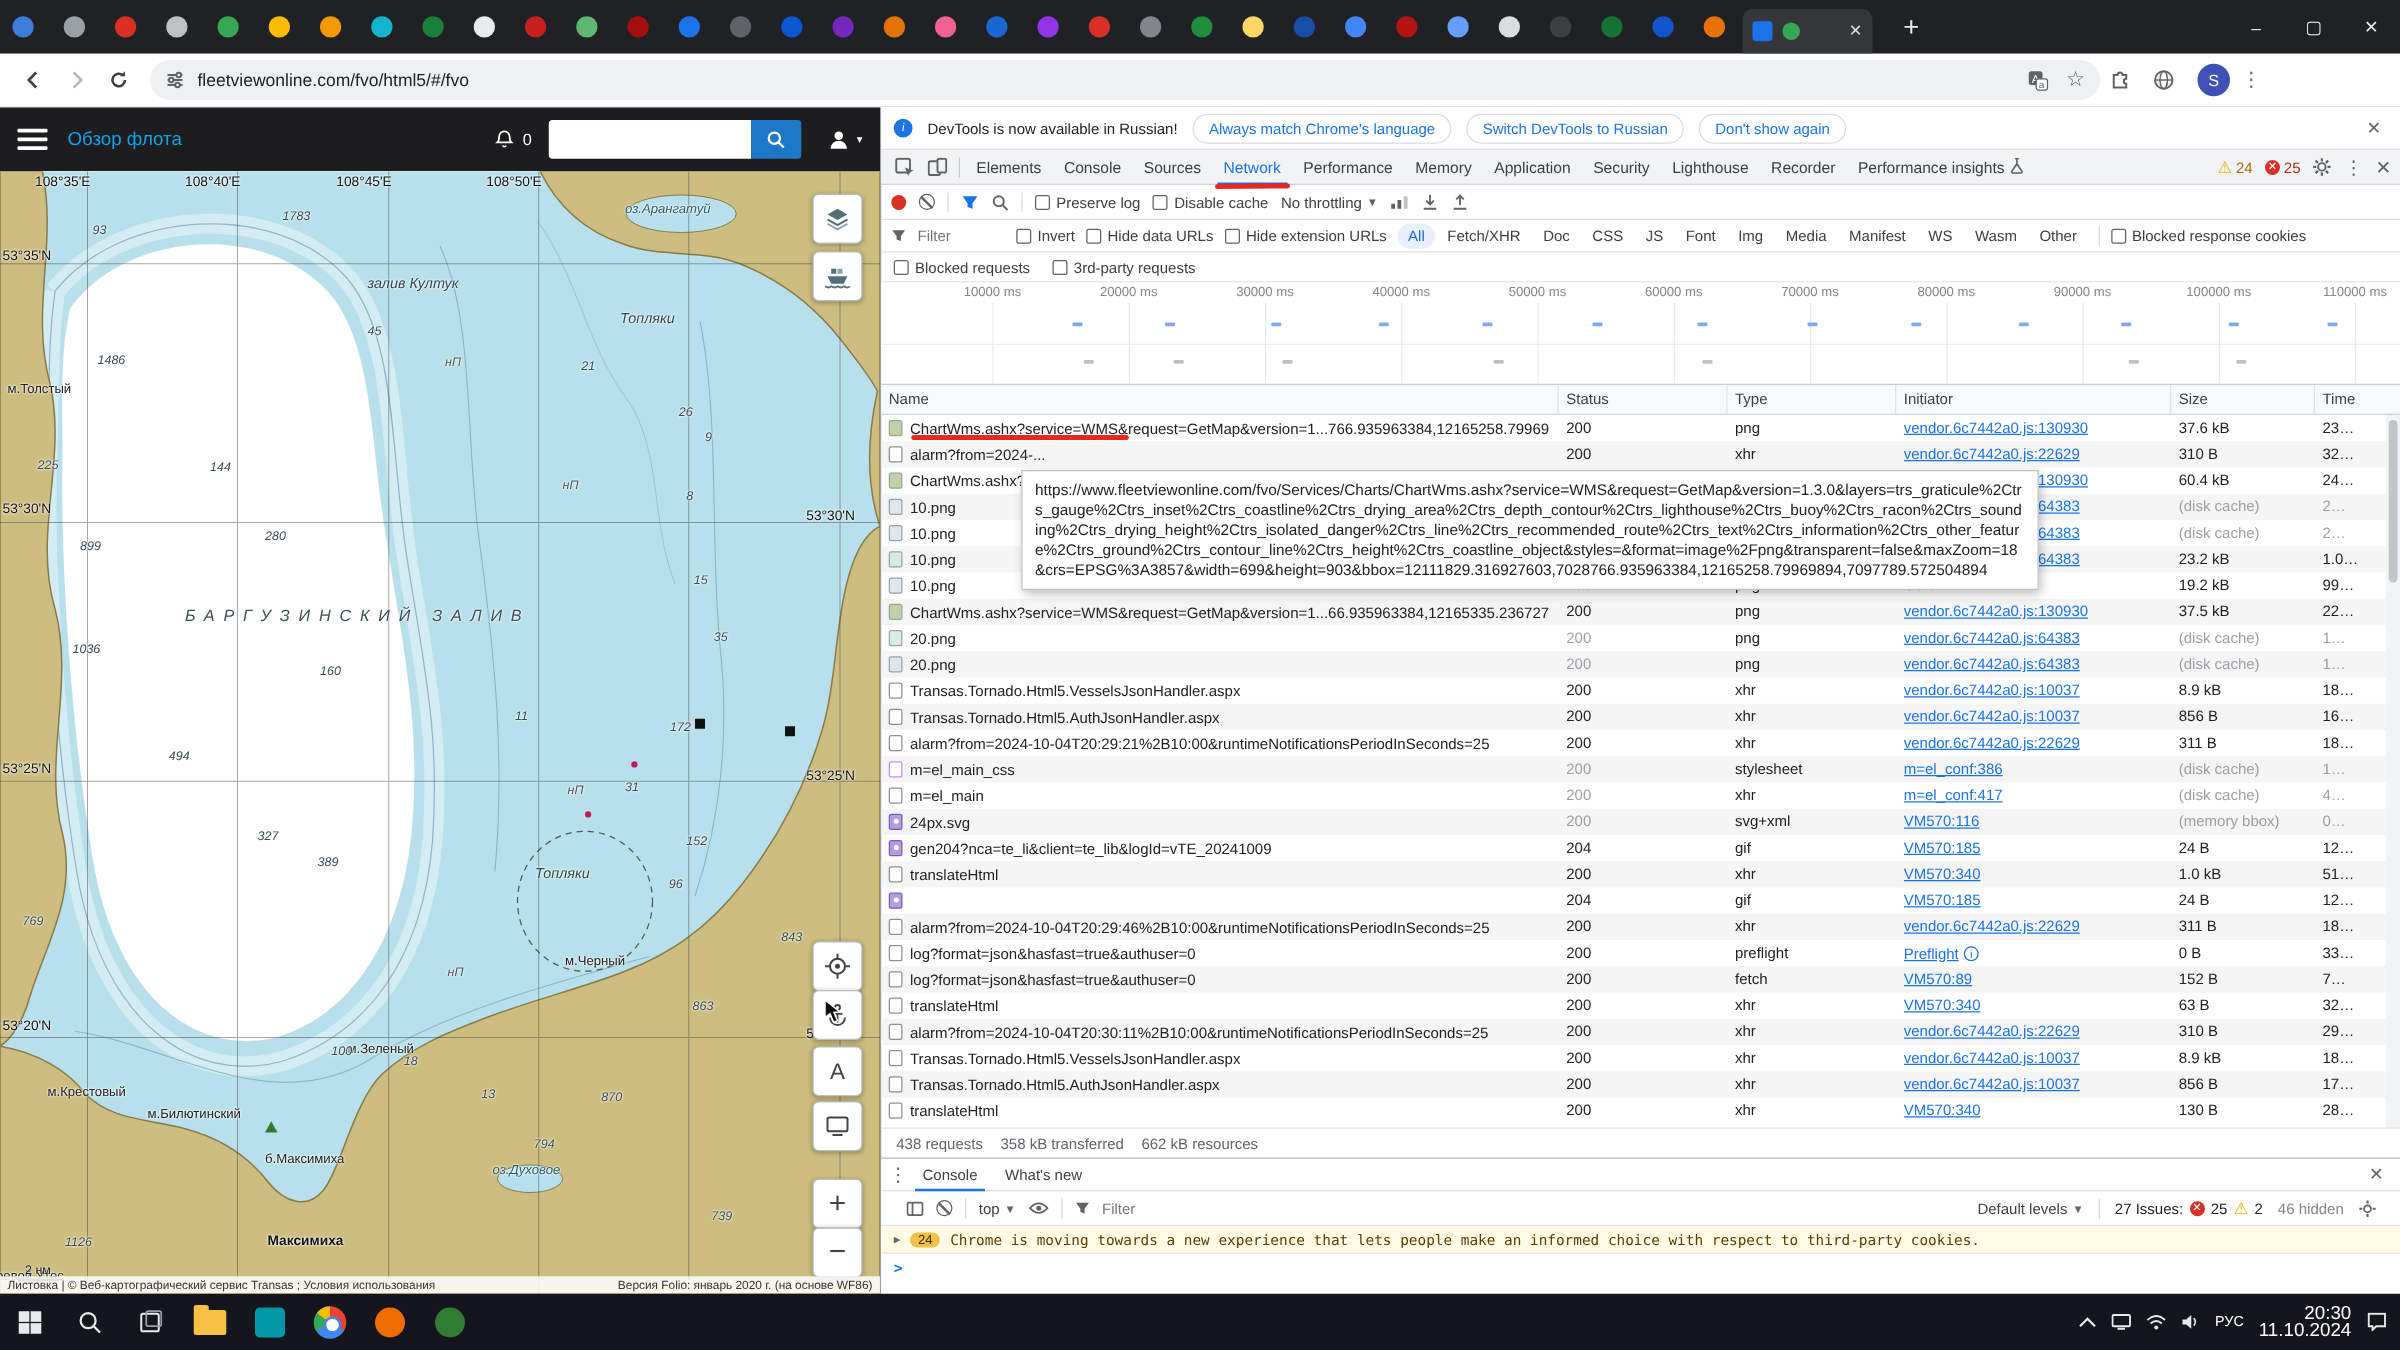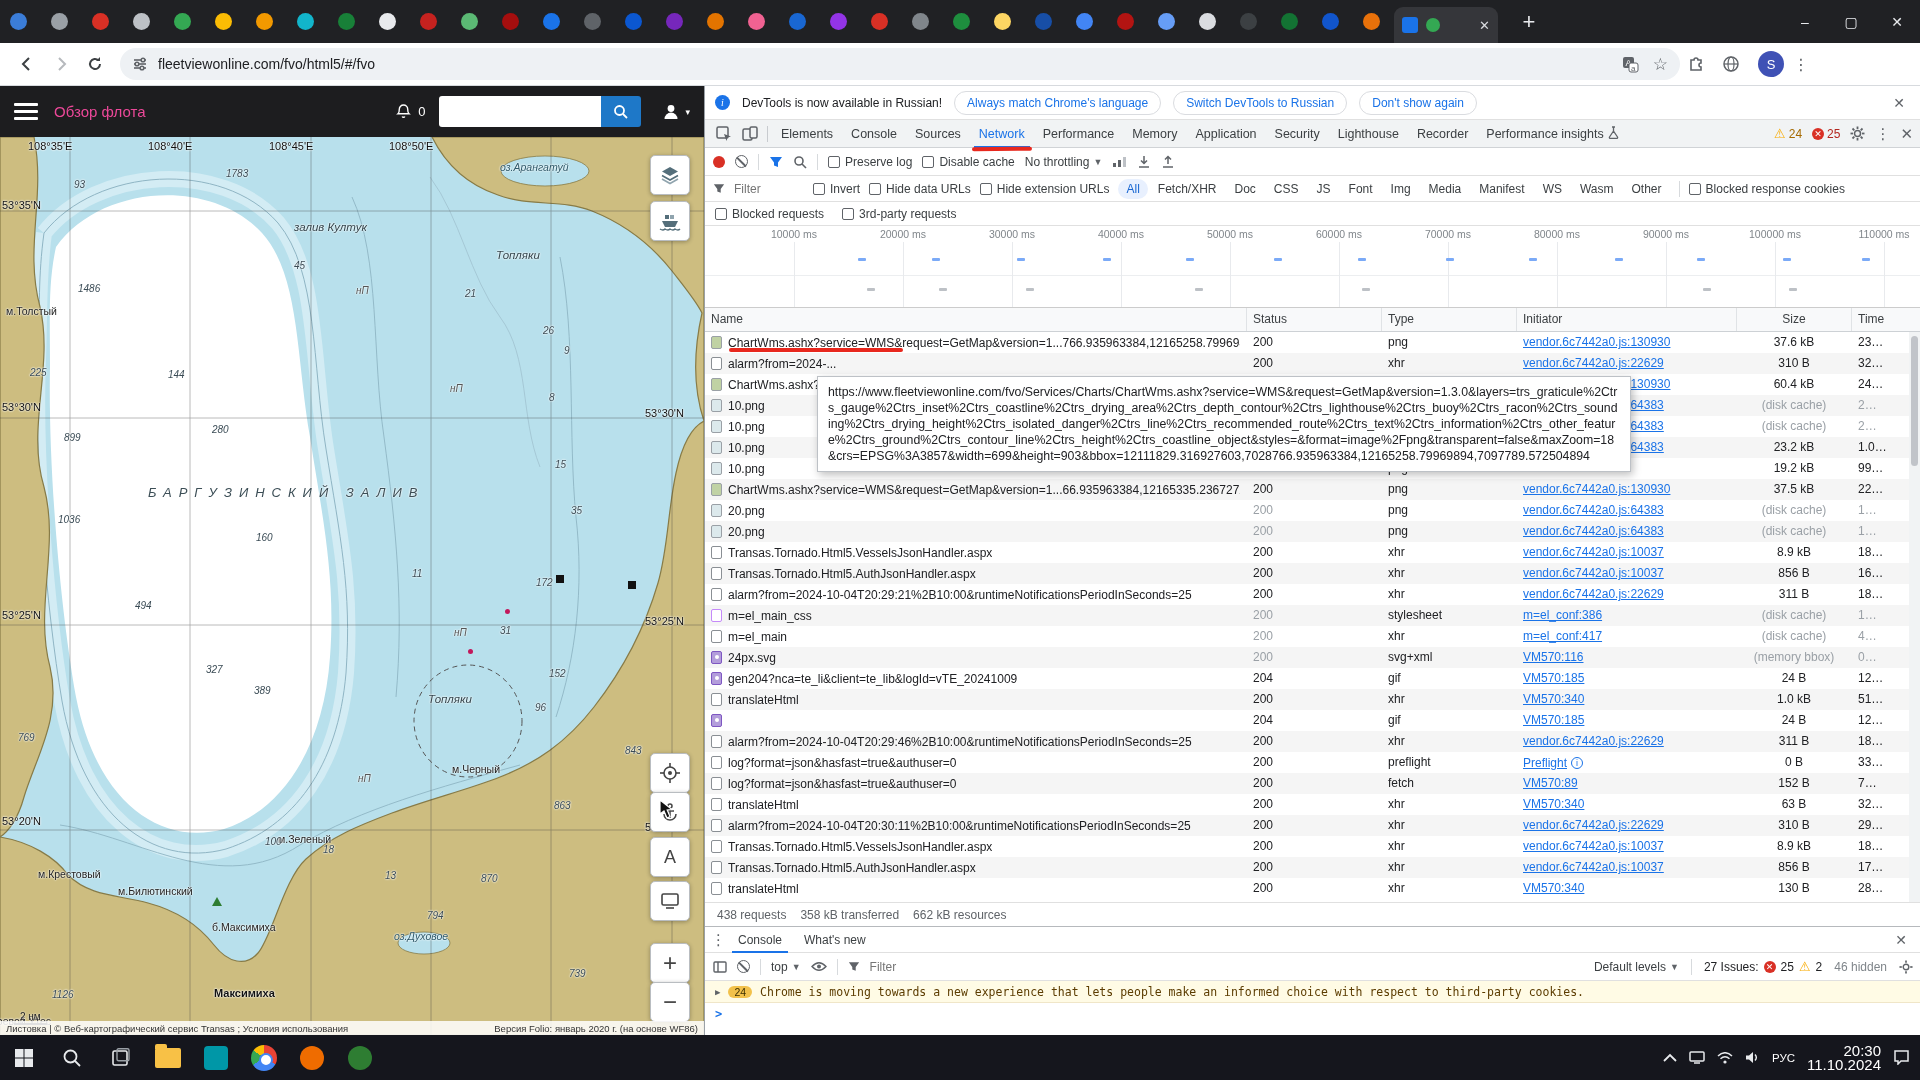--- a/index.html
+++ b/index.html
@@ -24,21 +24,21 @@
   #omnibox { margin-left:8px; flex:0 0 1560px; height:32px; background:#eef1f4; border-radius:16px; display:flex; align-items:center; padding:0 12px; gap:10px; }
   #omnibox .url { font-size:14px; color:#202124; }
   #omnibox .right { margin-left:auto; display:flex; gap:14px; align-items:center; color:#5f6368; }
   #avatar { width:26px; height:26px; border-radius:50%; background:#3f51b5; color:#fff; font-size:13px; display:flex; align-items:center; justify-content:center; margin-left:10px; }
   svg.ic { display:block; }
 
   
   #app-header { position:absolute; left:0; top:86px; width:704px; height:51px; background:#1d1d1f; display:flex; align-items:center; padding:0 14px; }
   #hamburger { width:24px; display:flex; flex-direction:column; gap:4px; }
   #hamburger i { height:3px; background:#fff; border-radius:1px; display:block; }
-  #app-title { color:#ec4899; font-size:15px; margin-left:16px; }
+  #app-title { color:#0ea5e9; font-size:15px; margin-left:16px; }
   #bell-wrap { margin-left:auto; display:flex; align-items:center; gap:6px; color:#fff; margin-right:14px; }
   #bell-count { font-size:13px; }
   #fleet-search { display:flex; height:31px; }
   #fleet-search input { width:162px; height:31px; border:none; outline:none; border-radius:3px 0 0 3px; padding:0 8px; font-size:13px; background:#fff; }
   #fleet-search button { width:40px; height:31px; border:none; background:#1e78c8; border-radius:0 3px 3px 0; display:flex; align-items:center; justify-content:center; }
   #user-wrap { display:flex; align-items:center; gap:4px; margin-left:20px; color:#fff; }
 
   
   #map { position:absolute; left:0; top:137px; width:704px; height:898px; overflow:hidden; background:#fff; }
   #map svg.base { position:absolute; left:0; top:0; }
@@ -115,37 +115,37 @@
   .name-text { overflow:hidden; white-space:nowrap; }
   .ric { width:11px; height:13px; flex:0 0 auto; border-radius:2px; }
   .ric-thumb { border:1px solid #9aa0a6; }
   .ric-doc { background:#fff; border:1px solid #8a8f94; }
   .ric-img { background:#b39ddb; border:1px solid #7e57c2; position:relative; }
   .ric-img::after { content:""; position:absolute; left:2.5px; top:2.5px; width:4px; height:4px; border-radius:50%; background:#fff; }
   .ric-css { background:#fff; border:1px solid #c58af9; }
   .init-link { color:#1a73e8; text-decoration:underline; overflow:hidden; text-overflow:ellipsis; white-space:nowrap; display:block; }
   .cached .c-status, .cached .c-size, .cached .c-time { color:#9aa0a6; }
   .net-row.annotated .cell.c-name::after { content:""; position:absolute; left:24px; width:174px; bottom:1px; height:4px; background:#e8281e; border-radius:2px; }
-  .c-size { text-align:center; }
+  .c-size { text-align:left; }
   .pf-i { display:inline-flex; width:12px; height:12px; border:1px solid #1a73e8; border-radius:50%; color:#1a73e8; font-size:9px; align-items:center; justify-content:center; margin-left:4px; vertical-align:-2px; }
 
   #net-scroll { position:absolute; right:0; top:246px; width:11px; height:570px; background:#f1f3f4; }
   #net-scroll .thumb { position:absolute; left:2px; top:4px; width:7px; height:130px; background:#c1c4c9; border-radius:4px; }
 
   #net-tooltip { position:absolute; left:112px; top:290px; width:814px; background:#fff; border:1px solid #bdc1c6; box-shadow:2px 3px 8px rgba(0,0,0,.25); padding:7px 10px; font-size:12.3px; line-height:16px; color:#202124; word-break:break-all; z-index:20; }
 
   #net-summary { position:absolute; left:0; top:816px; width:1216px; height:24px; border-top:1px solid #e0e0e0; display:flex; align-items:center; gap:14px; padding:0 12px; color:#5f6368; }
   #net-summary span { white-space:nowrap; }
 
   #drawer { position:absolute; left:0; top:840px; width:1216px; height:109px; border-top:1px solid #b6b9bd; background:#fff; }
   #drawer-tabs { height:26px; display:flex; align-items:center; border-bottom:1px solid #e0e0e0; padding:0 6px; gap:2px; }
   .drawer-tab { padding:0 10px; height:26px; display:flex; align-items:center; position:relative; color:#3c4043; }
   .drawer-tab.active::before { content:""; position:absolute; left:4px; right:4px; bottom:0; height:2px; background:#1a73e8; }
   #drawer-tabs .x { margin-left:auto; color:#5f6368; font-size:14px; padding:0 8px; }
-  #console-toolbar { height:28px; display:flex; align-items:center; gap:10px; padding:0 8px; border-bottom:1px solid #e0e0e0; }
+  #console-toolbar { height:28px; display:flex; align-items:center; gap:10px; padding:0 20px; border-bottom:1px solid #e0e0e0; }
   #console-toolbar .right { margin-left:auto; display:flex; align-items:center; gap:12px; }
   #console-filter { border:none; outline:none; width:120px; color:#202124; background:transparent; font-size:12px; }
   .hidden-lab { color:#80868b; }
   #console-msg { height:22px; background:#fffbe5; border-bottom:1px solid #f0e6c8; display:flex; align-items:center; gap:8px; padding:0 10px; font-family:"DejaVu Sans Mono",monospace; font-size:11.5px; color:#5c3c00; }
   .msg-count { background:#f2c14b; color:#3c2f00; border-radius:8px; padding:0 6px; font-size:10.5px; font-family:"Liberation Sans",sans-serif; }
   .expander { color:#5f6368; font-size:9px; }
   #console-prompt { height:22px; display:flex; align-items:center; gap:8px; padding:0 10px; font-family:"DejaVu Sans Mono",monospace; }
   .prompt-chev { color:#1a73e8; font-weight:bold; }
 
   

